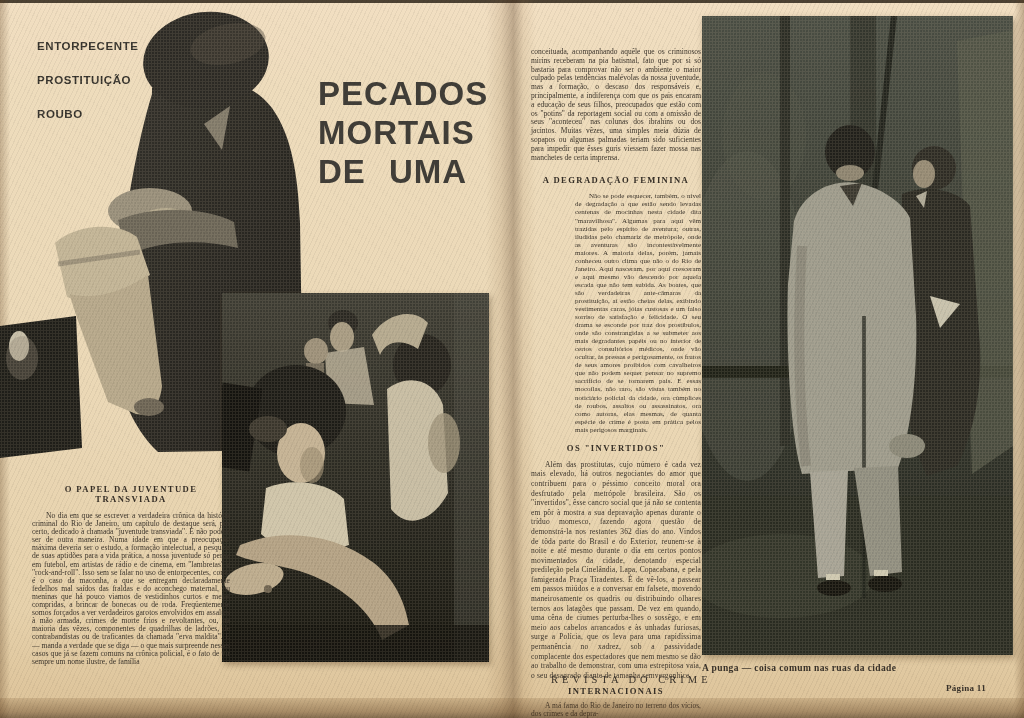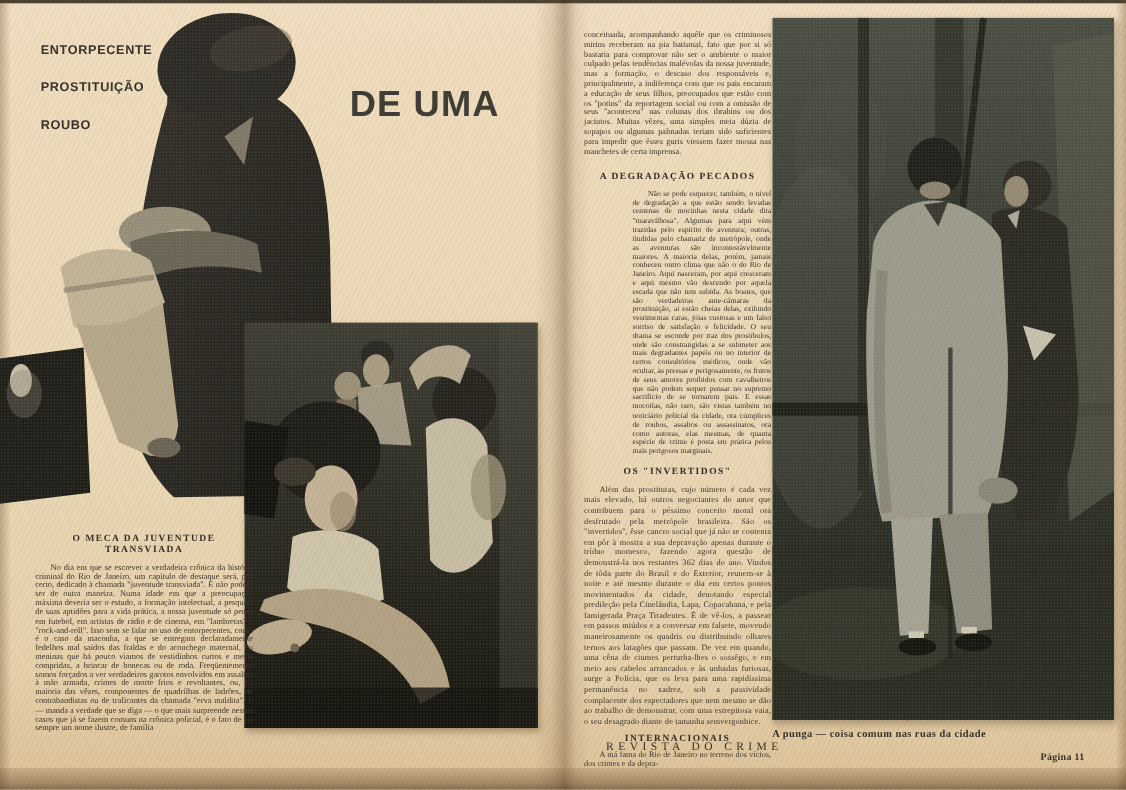--- a/index.html
+++ b/index.html
@@ -35,21 +35,21 @@
     background-size:3px 3px;pointer-events:none;}
   .montage{left:0;top:8px;width:312px;height:452px;}
   .dance{left:222px;top:293px;width:267px;height:369px;box-shadow:2px 3px 6px rgba(70,45,20,.35);}
   .street{left:702px;top:16px;width:311px;height:639px;box-shadow:2px 3px 7px rgba(70,45,20,.35);}
   
   .leftcol{left:32px;top:484px;width:198px;}
   .rightcol{left:531px;top:28px;width:170px;}
   .sec-heading{font-weight:700;font-size:8.6px;letter-spacing:1.4px;text-align:center;color:#352e26;}
   .body-text{text-align:justify;color:#3c352c;}
   .leftcol .body-text{margin-top:8px;font-size:7.6px;line-height:8.1px;text-indent:14px;}
-  .p-intro{font-size:7.5px;line-height:8.8px;text-align:justify;color:#3c352c;}
+  .p-intro{font-size:7.5px;line-height:8.8px;text-align:justify;color:#3c352c;margin-top:20px;}
   .p-fem{margin-top:7px;font-size:7px;line-height:8.05px;text-indent:14px;margin-left:44px;}
   .h-fem{margin-top:13px;}
   .h-inv{margin-top:9px;}
   .p-inv{margin-top:7px;font-size:7.5px;line-height:9.6px;text-indent:14px;letter-spacing:.15px;}
   .h-rio{margin-top:7px;line-height:9.5px;}
   .p-rio{margin-top:5px;font-size:7.5px;line-height:8.4px;text-indent:14px;}
   
   .caption{left:702px;top:663px;width:311px;text-align:left;font-weight:700;
     font-size:9.5px;letter-spacing:.4px;color:#39322a;}
   .magtitle{left:530px;top:674px;font-weight:400;font-size:10.5px;letter-spacing:4px;color:#39322a;margin-left:21px;}
@@ -95,20 +95,22 @@
 
     <path d="M55,235 C75,216 117,213 137,229 L150,267 C116,289 84,296 67,289 Z" fill="#c2b496"></path>
     <path d="M70,286 C96,293 126,282 148,267 L162,378 C160,398 150,409 136,406 L108,394 C95,358 79,318 70,288 Z" fill="#b5a78a"></path>
     <ellipse cx="149" cy="399" rx="15" ry="9" fill="#6b6354"></ellipse>
     <line x1="58" y1="256" x2="140" y2="244" stroke="#7c7463" stroke-width="5" opacity=".55"></line>
   </svg>
   <div class="halftone"></div>
 </div>
 
 <div class="abs headline">
+  <span>PECADOS</span>
+  <span>MORTAIS</span>
   <span>DE UMA</span>
 </div>
 
 <div class="abs photo dance">
   <svg width="267" height="369" viewBox="0 0 267 369">
     <defs>
       <linearGradient id="dg" x1="0" y1="0" x2="0" y2="1">
         <stop offset="0" stop-color="#3e3d34"></stop>
           <stop offset=".5" stop-color="#2b2a22"></stop>
           <stop offset="1" stop-color="#17160f"></stop>
@@ -137,27 +139,27 @@
     <circle cx="46" cy="296" r="4" fill="#6e6350"></circle>
 
     <rect x="-6" y="92" width="40" height="84" fill="#14130f" transform="rotate(9 14 134)"></rect>
     <ellipse cx="46" cy="136" rx="19" ry="13" fill="#3a362c"></ellipse>
     <rect y="332" width="267" height="37" fill="#15140f" opacity=".8"></rect>
   </svg>
   <div class="halftone"></div>
 </div>
 
 <div class="abs leftcol">
-  <div class="sec-heading">O MECA DA JUVENTUDE TRANSVIADA</div>
+  <div class="sec-heading">O PAPEL DA JUVENTUDE TRANSVIADA</div>
   <div class="body-text">No dia em que se escrever a verdadeira crônica da história criminal do Rio de Janeiro, um capítulo de destaque será, por certo, dedicado à chamada "juventude transviada". E não poderá ser de outra maneira. Numa idade em que a preocupação máxima deveria ser o estudo, a formação intelectual, a pesquisa de suas aptidões para a vida prática, a nossa juventude só pensa em futebol, em artistas de rádio e de cinema, em "lambretas" e "rock-and-roll". Isso sem se falar no uso de entorpecentes, como é o caso da maconha, a que se entregam declaradamente fedelhos mal saídos das fraldas e do aconchego maternal, ou meninas que há pouco viamos de vestidinhos curtos e meias compridas, a brincar de bonecas ou de roda. Freqüentemente somos forçados a ver verdadeiros garotos envolvidos em assaltos à mão armada, crimes de morte frios e revoltantes, ou, na maioria das vêzes, componentes de quadrilhas de ladrões, de contrabandistas ou de traficantes da chamada "erva maldita". E — manda a verdade que se diga — o que mais surpreende nesses casos que já se fazem comuns na crônica policial, é o fato de vir sempre um nome ilustre, de família</div>
 </div>
 
 <div class="abs rightcol">
   <div class="p-intro body-text">conceituada, acompanhando aquêle que os criminosos mirins receberam na pia batismal, fato que por si só bastaria para comprovar não ser o ambiente o maior culpado pelas tendências malévolas da nossa juventude, mas a formação, o descaso dos responsáveis e, principalmente, a indiferença com que os pais encaram a educação de seus filhos, preocupados que estão com os "potins" da reportagem social ou com a omissão de seus "aconteceu" nas colunas dos ibrahins ou dos jacintos. Muitas vêzes, uma simples meia dúzia de sopapos ou algumas palmadas teriam sido suficientes para impedir que êsses guris viessem fazer mossa nas manchetes de certa imprensa.</div>
-  <div class="sec-heading h-fem">A DEGRADAÇÃO PECADOS</div>
+  <div class="sec-heading h-fem">A DEGRADAÇÃO FEMININA</div>
   <div class="body-text p-fem">Não se pode esquecer, também, o nível de degradação a que estão sendo levadas centenas de mocinhas nesta cidade dita "maravilhosa". Algumas para aqui vêm trazidas pelo espírito de aventura; outras, iludidas pelo chamariz de metrópole, onde as aventuras são incontestàvelmente maiores. A maioria delas, porém, jamais conheceu outro clima que não o do Rio de Janeiro. Aqui nasceram, por aqui cresceram e aqui mesmo vão descendo por aquela escada que não tem subida. As boates, que são verdadeiras ante-câmaras da prostituição, aí estão cheias delas, exibindo vestimentas caras, jóias custosas e um falso sorriso de satisfação e felicidade. O seu drama se esconde por traz dos prostíbulos, onde são constrangidas a se submeter aos mais degradantes papéis ou no interior de certos consultórios médicos, onde vão ocultar, às pressas e perigosamente, os frutos de seus amores proibidos com cavalheiros que não podem sequer pensar no supremo sacrifício de se tornarem pais. E essas mocoilas, não raro, são vistas também no noticiário policial da cidade, ora cúmplices de roubos, assaltos ou assassinatos, ora como autoras, elas mesmas, de quanta espécie de crime é posta em prática pelos mais perigosos marginais.</div>
   <div class="sec-heading h-inv">OS "INVERTIDOS"</div>
   <div class="body-text p-inv">Além das prostitutas, cujo número é cada vez mais elevado, há outros negociantes do amor que contribuem para o péssimo conceito moral ora desfrutado pela metrópole brasileira. São os "invertidos", êsse cancro social que já não se contenta em pôr à mostra a sua depravação apenas durante o tríduo momesco, fazendo agora questão de demonstrá-la nos restantes 362 dias do ano. Vindos de tôda parte do Brasil e do Exterior, reunem-se à noite e até mesmo durante o dia em certos pontos movimentados da cidade, denotando especial predileção pela Cinelândia, Lapa, Copacabana, e pela famigerada Praça Tiradentes. É de vê-los, a passear em passos miúdos e a conversar em falsete, movendo maneirosamente os quadris ou distribuindo olhares ternos aos latagões que passam. De vez em quando, uma cêna de ciumes perturba-lhes o sossêgo, e em meio aos cabelos arrancados e às unhadas furiosas, surge a Polícia, que os leva para uma rapidíssima permanência no xadrez, sob a passividade complacente dos espectadores que nem mesmo se dão ao trabalho de demonstrar, com uma estrepitosa vaia, o seu desagrado diante de tamanha semvergonhice.</div>
   <div class="sec-heading h-rio">
     <div>INTERNACIONAIS</div>
   </div>
   <div class="body-text p-rio">A má fama do Rio de Janeiro no terreno dos vícios, dos crimes e da depra-</div>
 </div>
 
 <div class="abs photo street">

